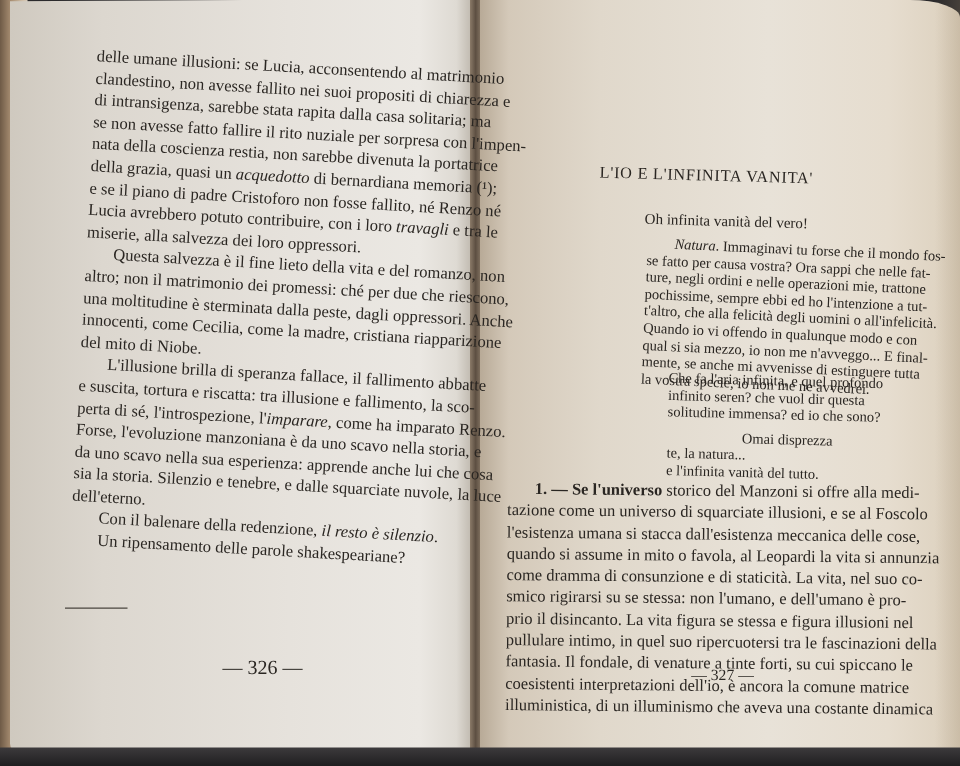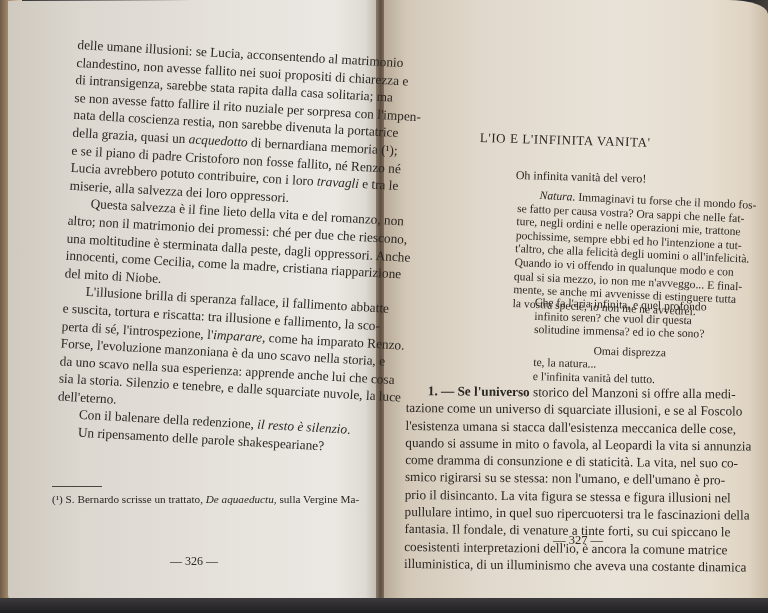--- a/index.html
+++ b/index.html
@@ -41,21 +41,21 @@
   .line { display: block; white-space: nowrap; text-align-last: justify; }
   .line.last { text-align-last: left; }
   .indent { padding-left: 22px; }
   em { font-style: italic; }
 
   #left-body { left: 78px; top: 36px; width: 278px; transform: rotate(3.2deg); transform-origin: 0 0; }
   #left-body .line { font-size: 13.3px; }
 
   #left-footnote { left: 52px; top: 492px; width: 290px; font-size: 11.2px; line-height: 15px; }
   .fn-rule { position: absolute; left: 52px; top: 486px; width: 50px; border-top: 1px solid #4a453f; }
-  #left-pagenum { position: absolute; left: 170px; top: 554px; font-size: 12px; width: 80px; text-align: left; }
+  #left-pagenum { position: absolute; left: 170px; top: 526px; font-size: 16px; width: 80px; text-align: center; }
 
   #right-title { position: absolute; left: 480px; top: 130px; font-size: 13px; letter-spacing: 0.6px; transform: rotate(1.6deg); transform-origin: 0 0; white-space: nowrap; }
   #right-epigraph-title { position: absolute; left: 516px; top: 168px; font-size: 12px; transform: rotate(1.6deg); transform-origin: 0 0; white-space: nowrap; }
   #right-quote { left: 518px; top: 188px; width: 196px; font-size: 11.6px; line-height: 13.6px; transform: rotate(2.6deg); transform-origin: 0 0; }
   #right-verse { position: absolute; left: 535px; top: 296px; font-size: 11.6px; line-height: 13.6px; transform: rotate(1.5deg); transform-origin: 0 0; }
   #right-verse .v { display: block; white-space: nowrap; }
   #right-verse .v.right { padding-left: 60px; margin-top: 6px; }
   #right-body { left: 406px; top: 382px; width: 296px; font-size: 13.2px; line-height: 17.3px; transform: rotate(0.6deg); transform-origin: 0 0; }
   #right-pagenum { position: absolute; left: 538px; top: 533px; font-size: 12.5px; width: 80px; text-align: center; }
   b { font-weight: bold; }
@@ -90,21 +90,20 @@
     <span class="line"><span>perta di sé, l'introspezione, l'</span><em>imparare</em><span>, come ha imparato Renzo.</span></span>
     <span class="line"><span>Forse, l'evoluzione manzoniana è da uno scavo nella storia, e</span></span>
     <span class="line"><span>da uno scavo nella sua esperienza: apprende anche lui che cosa</span></span>
     <span class="line"><span>sia la storia. Silenzio e tenebre, e dalle squarciate nuvole, la luce</span></span>
     <span class="line last"><span>dell'eterno.</span></span>
     <span class="line indent last"><span>Con il balenare della redenzione, </span><em>il resto è silenzio</em><span>.</span></span>
     <span class="line indent last"><span>Un ripensamento delle parole shakespeariane?</span></span>
   </div>
 <div class="fn-rule"></div>
 <div class="text-block" id="left-footnote">
-    <span class="line"><span>(¹) S. Bernardo scrisse un trattato, </span><em>De aquaeductu</em><span>, sulla Vergine Ma-</span></span>
   </div>
 <div id="left-pagenum">— 326 —</div>
 
 <div id="right-title">L'IO E L'INFINITA VANITA'</div>
 <div id="right-epigraph-title">Oh infinita vanità del vero!</div>
 <div class="text-block" id="right-quote">
     <span class="line indent"><span></span><em>Natura</em><span>. Immaginavi tu forse che il mondo fos-</span></span>
     <span class="line"><span>se fatto per causa vostra? Ora sappi che nelle fat-</span></span>
     <span class="line"><span>ture, negli ordini e nelle operazioni mie, trattone</span></span>
     <span class="line"><span>pochissime, sempre ebbi ed ho l'intenzione a tut-</span></span>

